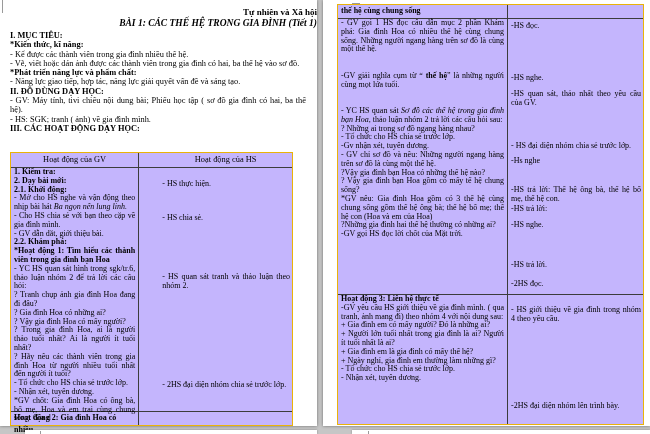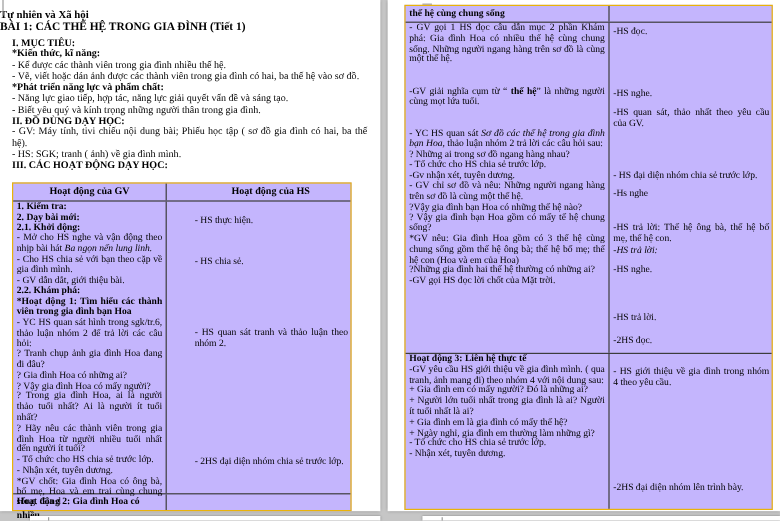--- a/index.html
+++ b/index.html
@@ -10,31 +10,31 @@
     color:#000;
   }
   .page{
     position:absolute;top:0;background:#fff;height:426px;
     box-shadow:0 0 3px rgba(0,0,0,.45);
   }
   #page-left{left:0;width:317px;}
   #page-right{left:323px;width:327px;}
   .crop-mark{position:absolute;background:#9a9a9a;}
   
-  .title{ text-align:left;font-weight:bold;font-size:9px;line-height:11px;margin-top:7px;}
-  .title2{text-align:left;font-weight:bold;font-size:9.5px;line-height:11px;}
+  .title{ text-align:right;font-weight:bold;font-size:9px;line-height:11px;margin-top:7px;}
+  .title2{text-align:right;font-weight:bold;font-size:9.5px;line-height:11px;font-style:italic;}
   .intro{margin:2px 11px 0 10px;font-size:8.4px;line-height:9.3px;text-align:justify;}
   .intro .ln.b{font-weight:bold;}
   
   .tbl{position:absolute;border:1px solid #eab308;background:#c4b5fd;}
   #tbl-left{left:10px;top:152px;width:281px;}
   #tbl-right{left:14px;top:4px;width:305px;}
   .trow{display:flex;}
   .hdr{border-bottom:1px solid #3c3c3c;}
-  .hdr .cell{font-weight:bold;text-align:center;font-size:8.4px;line-height:14px;}
+  .hdr .cell{font-weight:normal;text-align:center;font-size:8.4px;line-height:14px;}
   .cell{box-sizing:border-box;padding:0 3px;font-size:8px;line-height:8.8px;}
   .cgv{border-right:1px solid #3c3c3c;}
   #tbl-left .cgv{width:138px;}
   #tbl-left .chs{width:143px;margin-left:20px;}
   #tbl-right .cgv{width:170px;}
   #tbl-right .chs{width:135px;}
   .body-l{height:243px;}
   .foot-l{border-top:1px solid #3c3c3c;height:13px;}
   .foot-l .cell{font-weight:bold;line-height:12px;}
   .row1-r{border-bottom:1px solid #3c3c3c;height:13px;}
@@ -56,21 +56,20 @@
   <div class="crop-mark" style="left:2px;top:0;width:1px;height:13px;"></div>
   <div class="title">Tự nhiên và Xã hội</div>
   <div class="title2">BÀI 1: CÁC THẾ HỆ TRONG GIA ĐÌNH (Tiết 1)</div>
   <div class="intro">
       <div class="ln b">I. MỤC TIÊU:</div>
       <div class="ln b">*Kiến thức, kĩ năng:</div>
       <div class="ln">- Kể được các thành viên trong gia đình nhiều thế hệ.</div>
       <div class="ln">- Vẽ, viết hoặc dán ảnh được các thành viên trong gia đình có hai, ba thế hệ vào sơ đồ.</div>
       <div class="ln b">*Phát triển năng lực và phẩm chất:</div>
       <div class="ln">- Năng lực giao tiếp, hợp tác, năng lực giải quyết vấn đề và sáng tạo.</div>
-      <div class="ln">- Biết yêu quý và kính trọng những người thân trong gia đình.</div>
       <div class="ln b">II. ĐỒ DÙNG DẠY HỌC:</div>
       <div class="ln">- GV: Máy tính, tivi chiếu nội dung bài; Phiếu học tập ( sơ đồ gia đình có hai, ba thế hệ).</div>
       <div class="ln">- HS: SGK; tranh ( ảnh) về gia đình mình.</div>
       <div class="ln b">III. CÁC HOẠT ĐỘNG DẠY HỌC:</div>
     </div>
 
   <div class="tbl" id="tbl-left">
     <div class="trow hdr">
       <div class="cell cgv">Hoạt động của GV</div>
       <div class="cell chs">Hoạt động của HS</div>
@@ -135,21 +134,21 @@
           <div class="ln">?Những gia đình hai thế hệ thường có những ai?</div>
           <div class="ln">-GV gọi HS đọc lời chốt của Mặt trời.</div>
         </div>
       <div class="cell chs notes">
           <div class="note" style="top: 3px;">-HS đọc.</div>
           <div class="note" style="top: 55px;">-HS nghe.</div>
           <div class="note" style="top: 71px;">-HS quan sát, thảo nhất theo yêu cầu của GV.</div>
           <div class="note" style="top: 123px;">- HS đại diện nhóm chia sẻ trước lớp.</div>
           <div class="note" style="top: 138px;">-Hs nghe</div>
           <div class="note" style="top: 167px;">-HS trả lời: Thế hệ ông bà, thế hệ bố mẹ, thế hệ con.</div>
-          <div class="note" style="top: 186px; font-style: italic;">-HS trả lời:</div>
+          <div class="note" style="top: 186px;">-HS trả lời:</div>
           <div class="note" style="top: 202px;">-HS nghe.</div>
           <div class="note" style="top: 242px;">-HS trả lời.</div>
           <div class="note" style="top: 261px;">-2HS đọc.</div>
         </div>
     </div>
     <div class="trow row3-r">
       <div class="cell cgv gvflow">
           <div class="ln b">Hoạt động 3: Liên hệ thực tế</div>
           <div class="ln">-GV yêu cầu HS giới thiệu về gia đình mình. ( qua tranh, ảnh mang đi) theo nhóm 4 với nội dung sau:</div>
           <div class="ln">+ Gia đình em có mấy người? Đó là những ai?</div>

